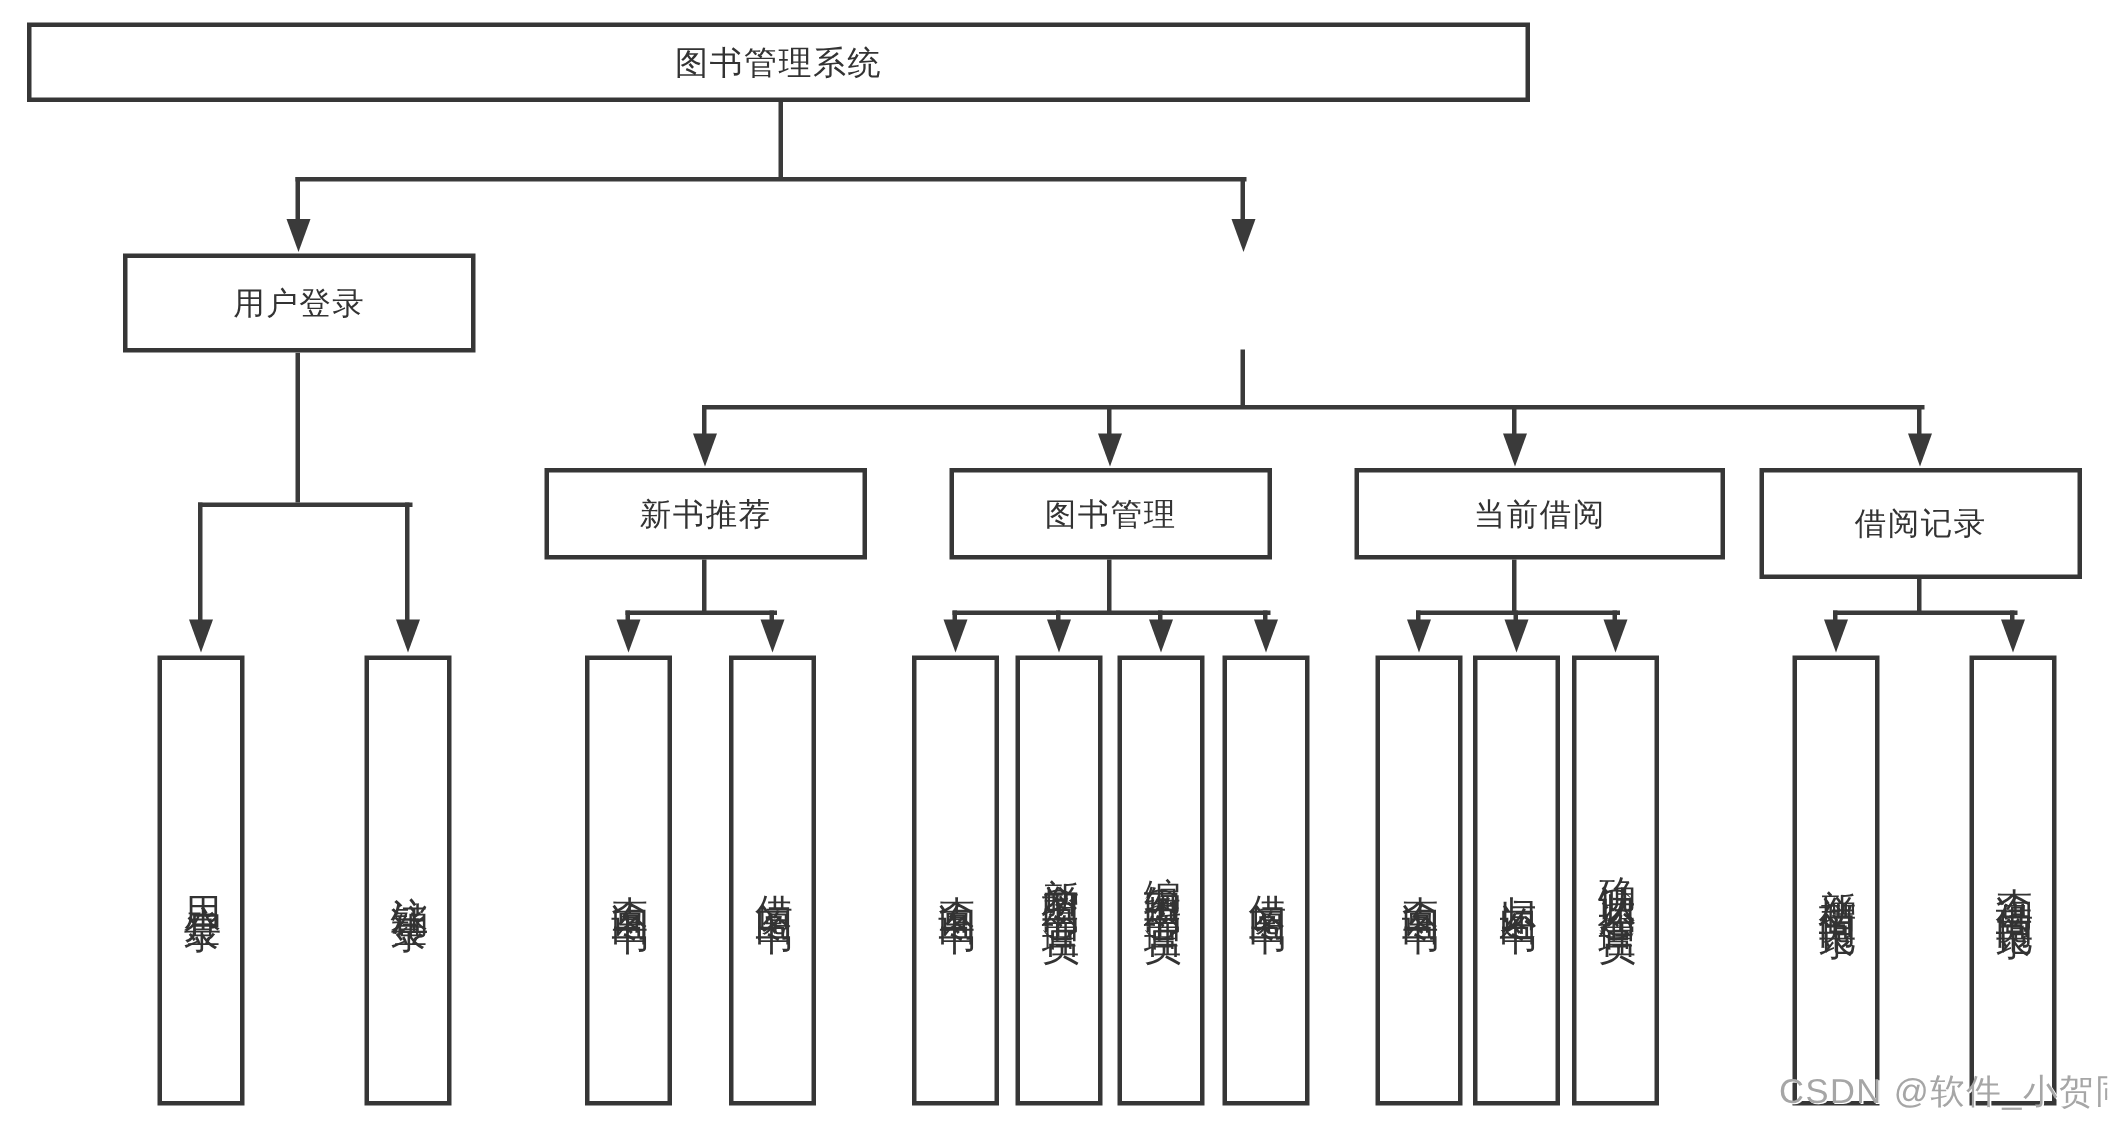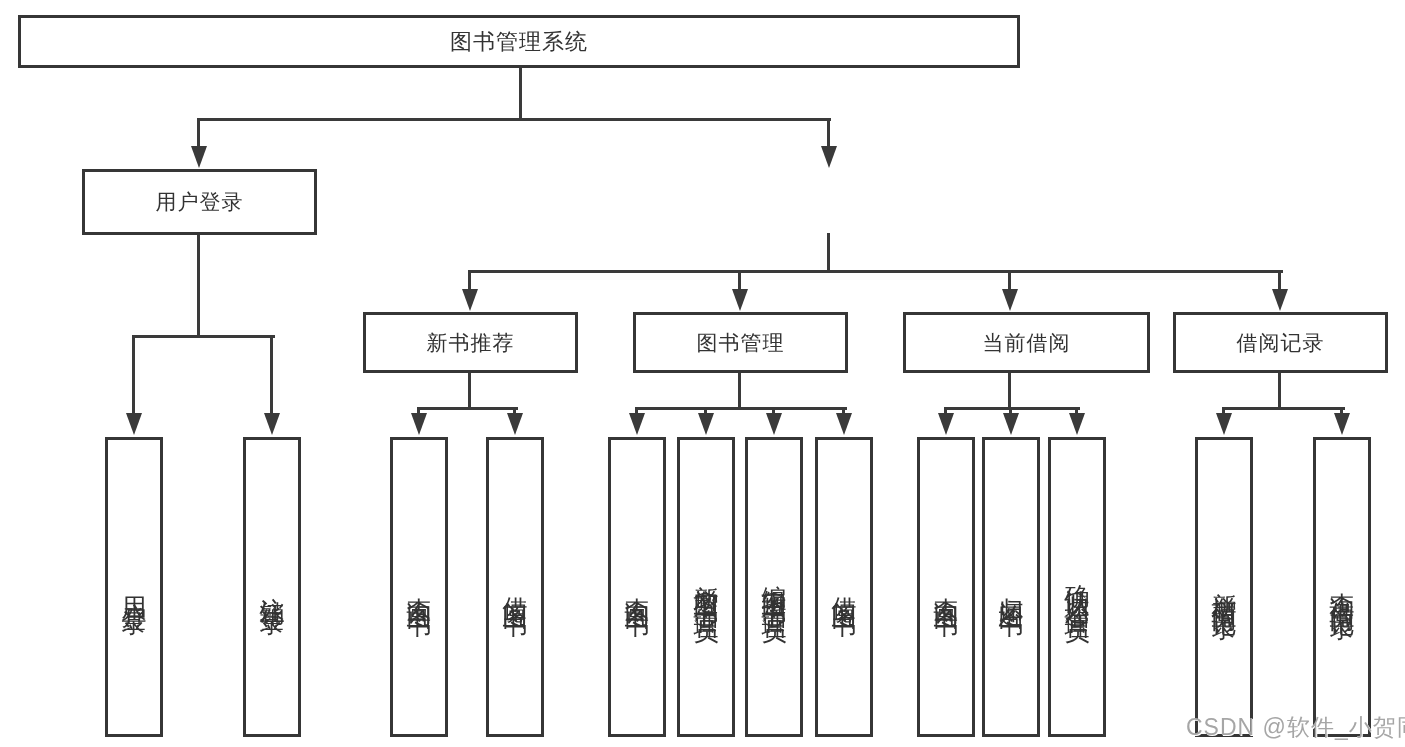--- a/index.html
+++ b/index.html
@@ -103,21 +103,21 @@
 
   <div class="box" style="left:363px; top:312px; width:215px; height:61px;">
     <span>新书推荐</span>
   </div>
   <div class="box" style="left:633px; top:312px; width:215px; height:61px;">
     <span>图书管理</span>
   </div>
   <div class="box" style="left:903px; top:312px; width:247px; height:61px;">
     <span>当前借阅</span>
   </div>
-  <div class="box" style="left:1173px; top:312px; width:215px; height:61px;">
+  <div class="box" style="left:1173px; top:312px; width:215px; height:74px;">
     <span>借阅记录</span>
   </div>
 
   <div class="line" style="left:468px; top:372px; width:3px; height:37px;"></div>
   <div class="line" style="left:417px; top:407px; width:101px; height:3px;"></div>
   <div class="line" style="left:417px; top:407px; width:3px; height:9px;"></div>
   <div class="line" style="left:513px; top:407px; width:3px; height:9px;"></div>
   <div class="arrow" style="left:411px; top:413px;"></div>
   <div class="arrow" style="left:507px; top:413px;"></div>
 

